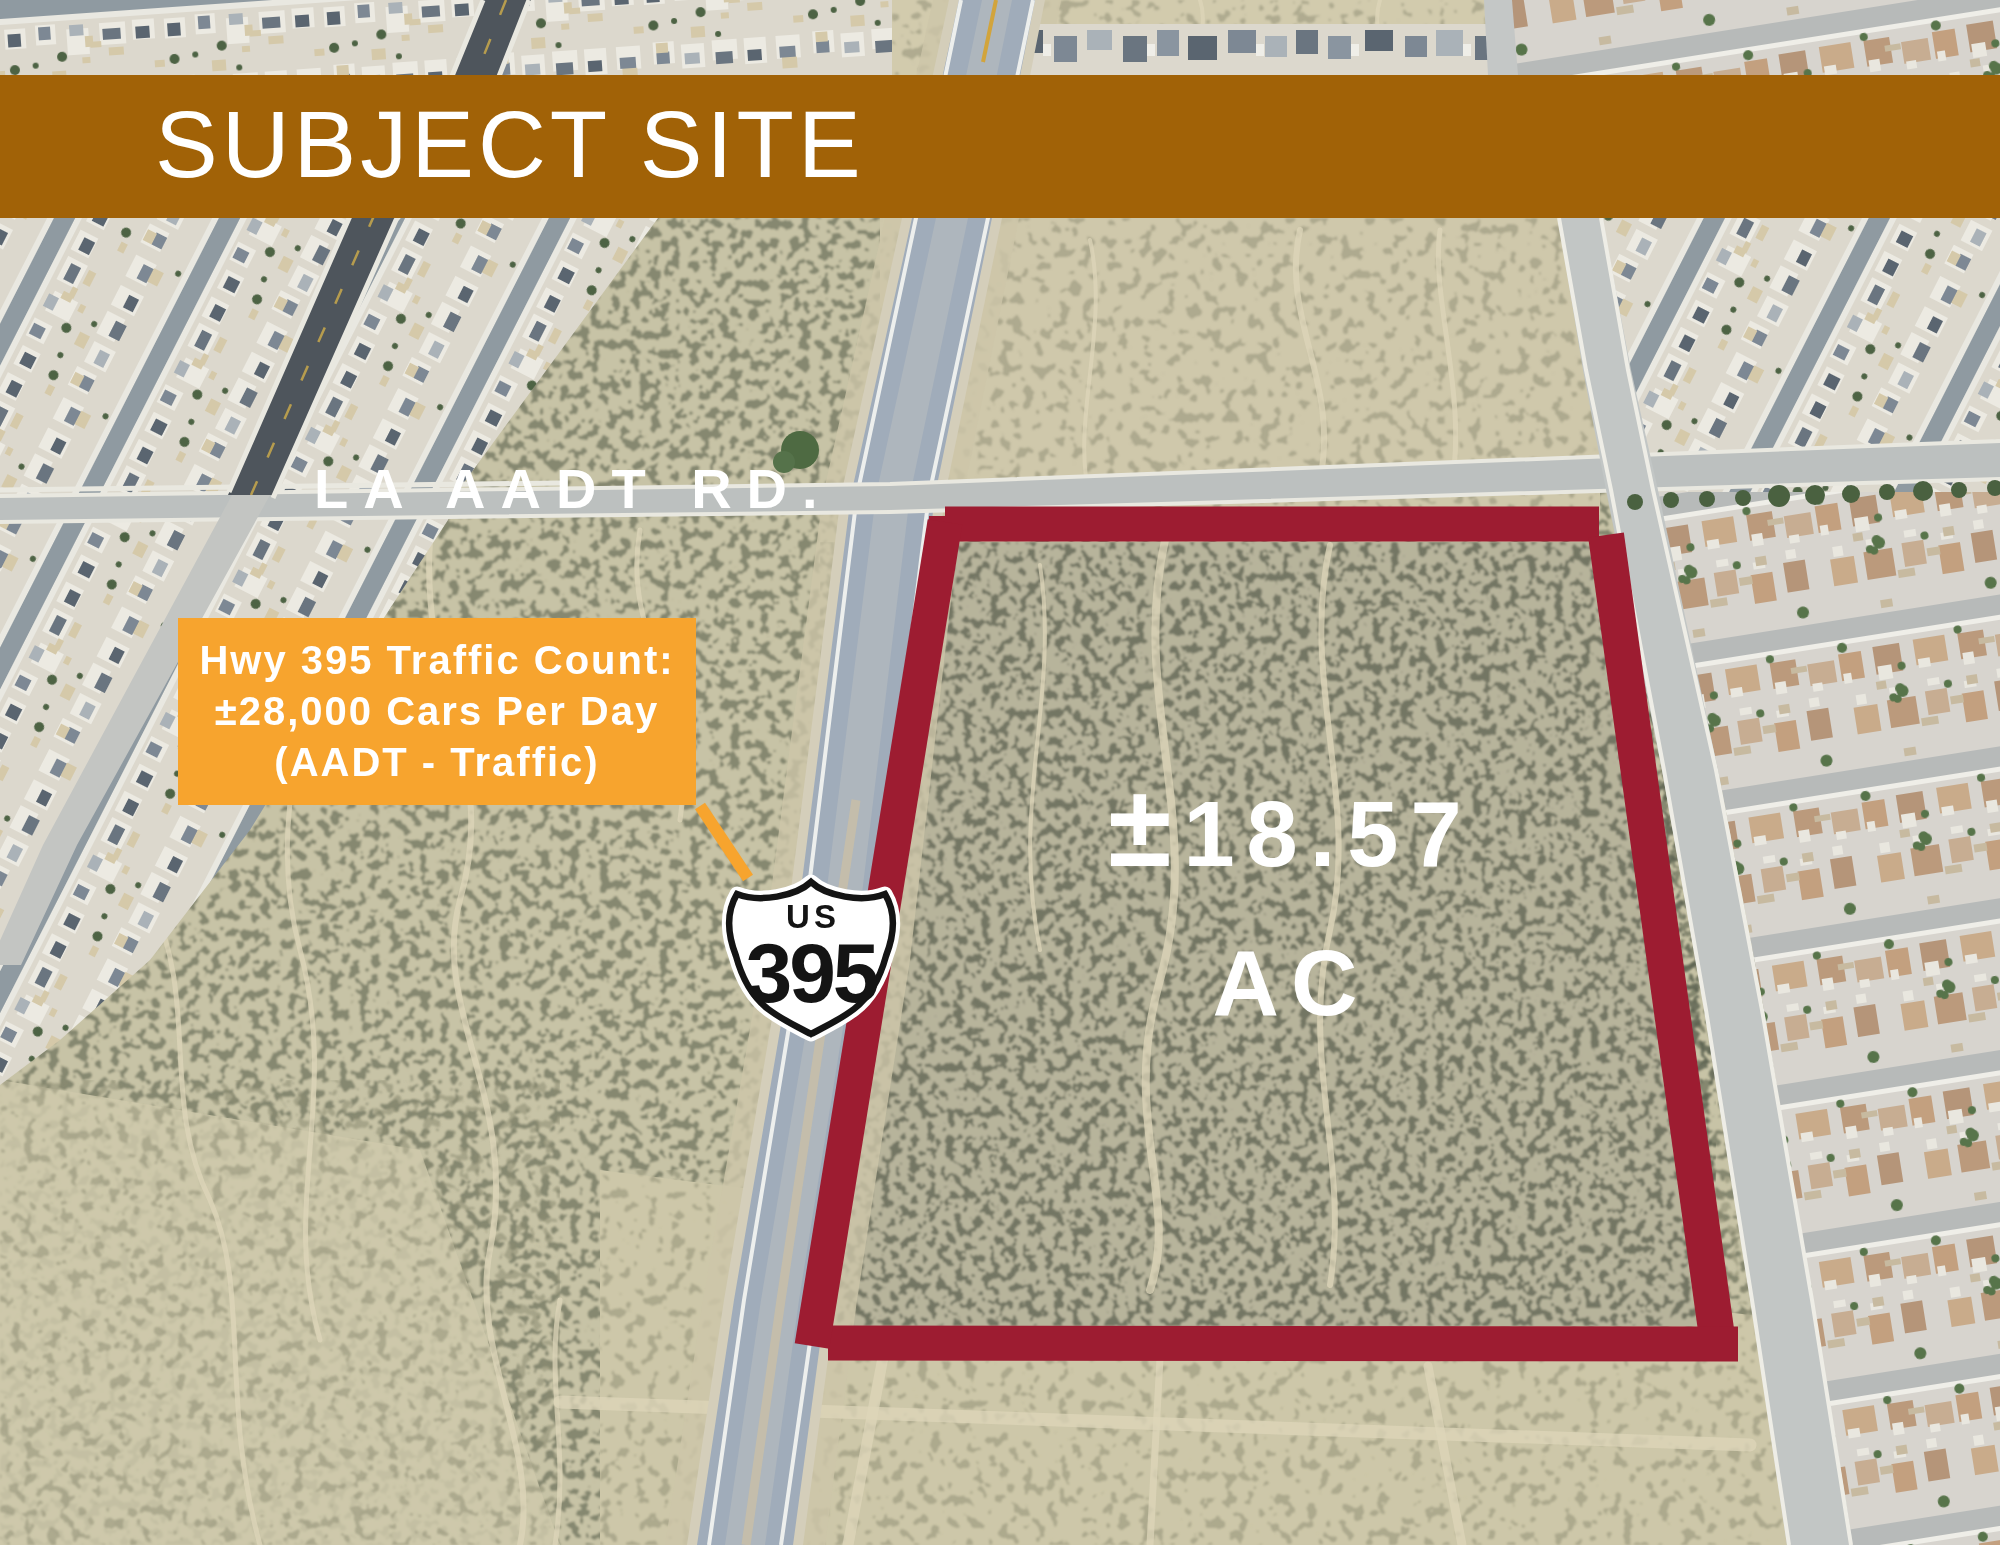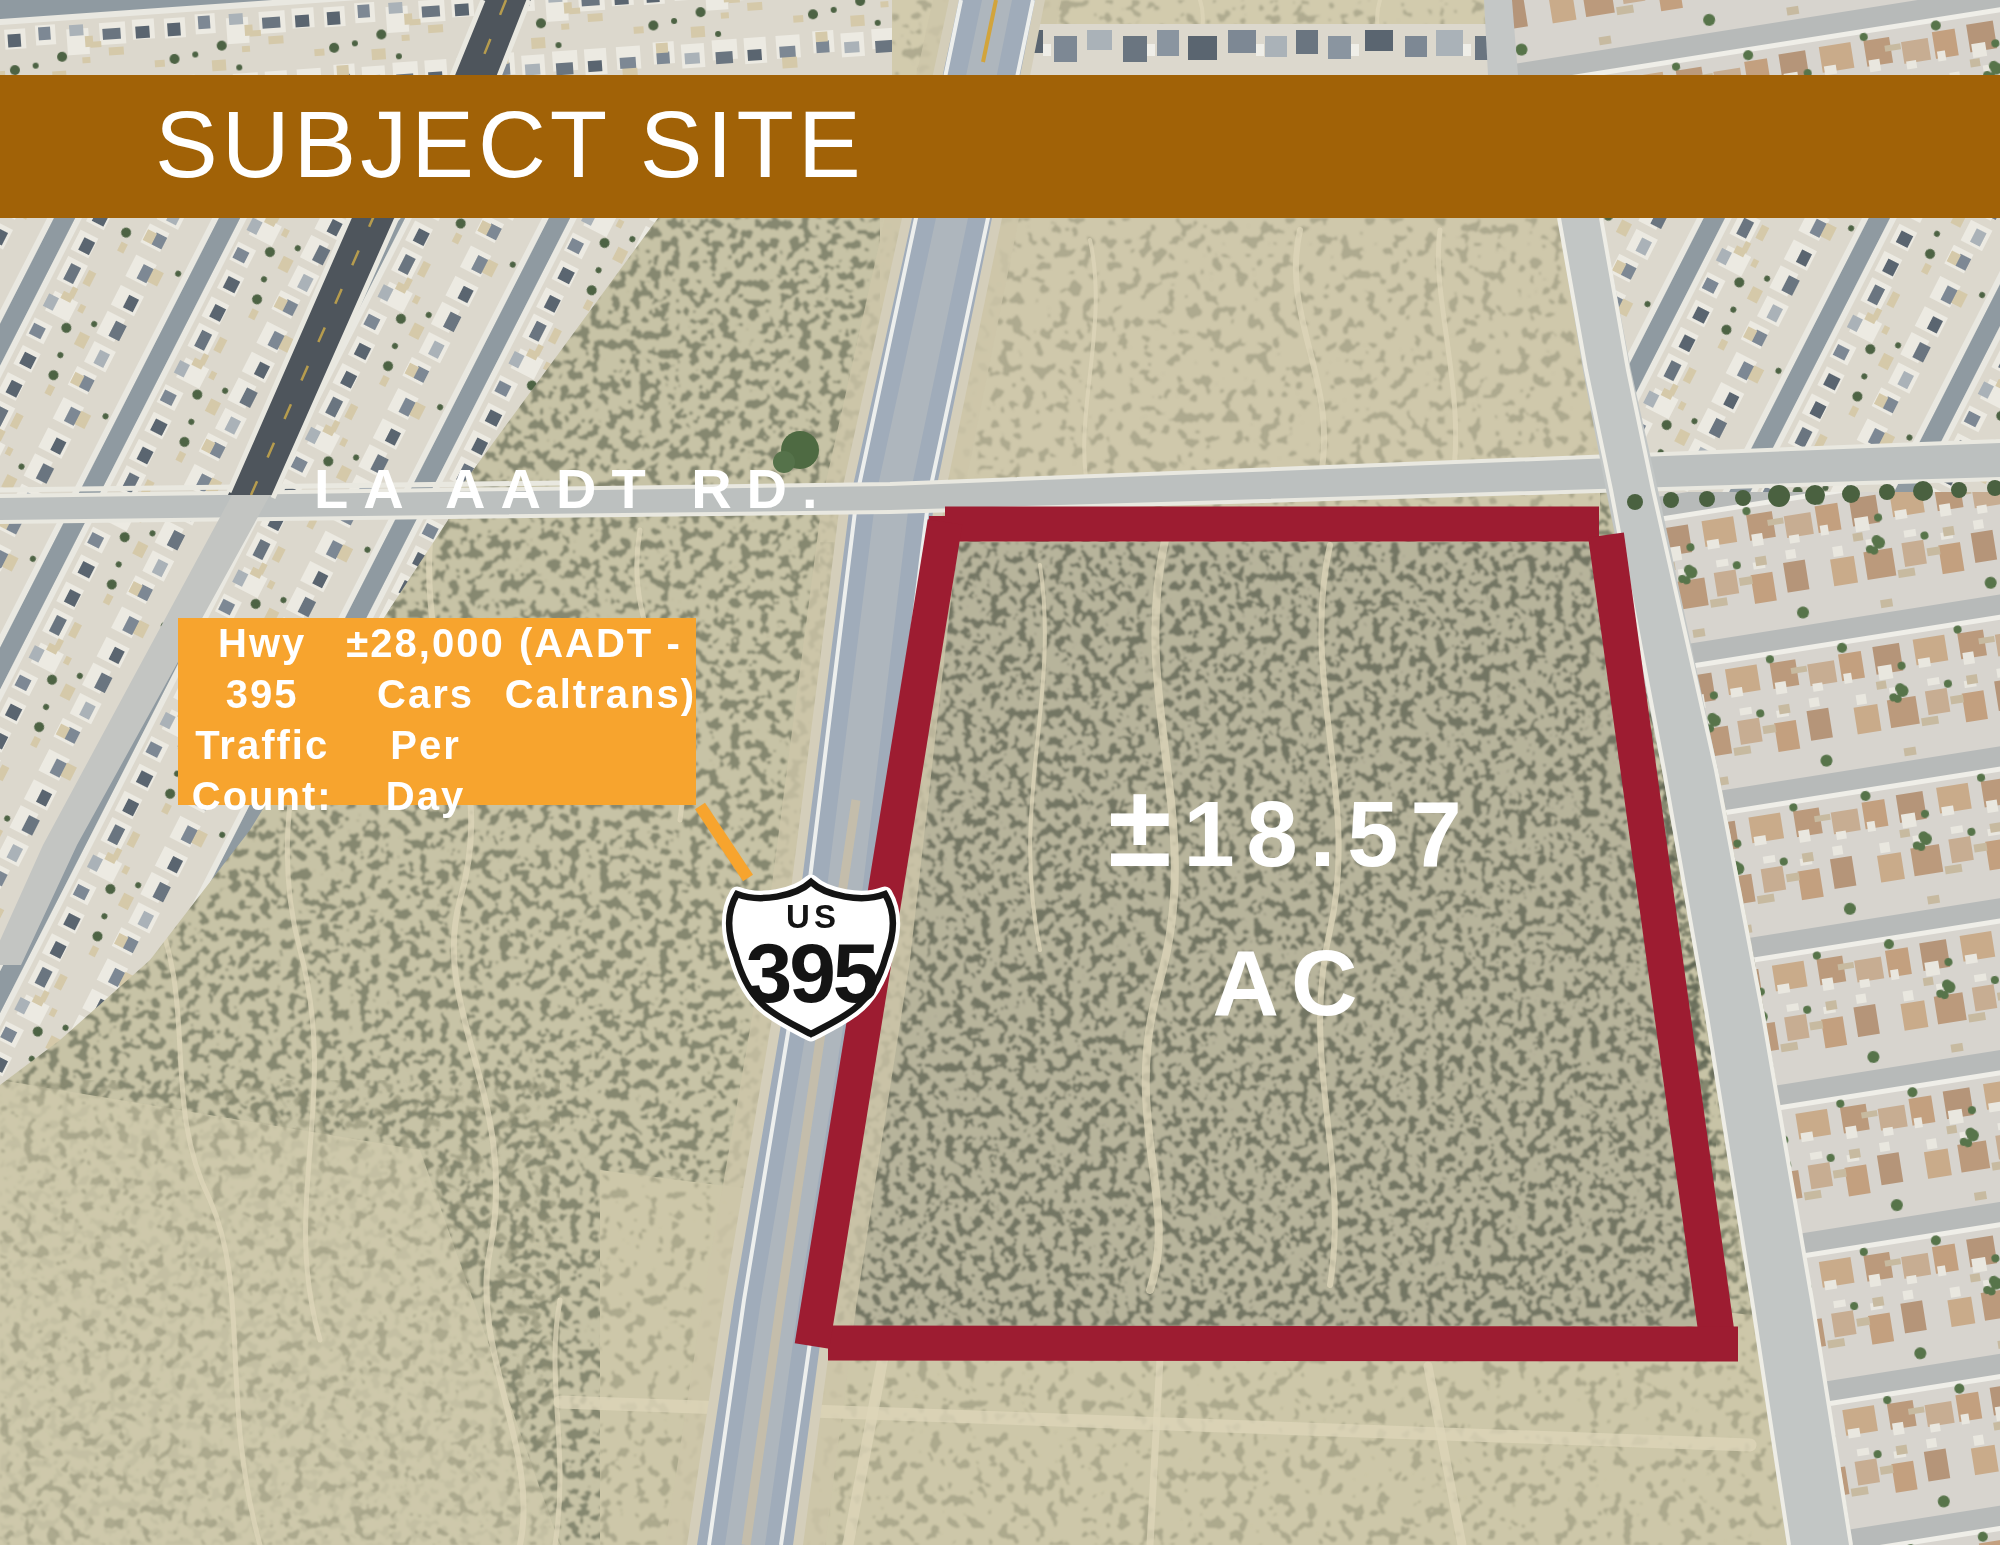--- a/index.html
+++ b/index.html
@@ -1,21 +1,21 @@
 <!DOCTYPE html>
 <html><head><meta charset="utf-8">
 <style>
 html,body{margin:0;padding:0;width:2000px;height:1545px;overflow:hidden;background:#c7c3a6;}
 body{font-family:"Liberation Sans",sans-serif;position:relative;}
 svg{display:block;}
 .abs{position:absolute;}
 #banner{left:0;top:75px;width:2000px;height:143px;background:#a16207;}
 #banner span{position:absolute;left:155px;top:16px;color:#fff;font-size:94px;letter-spacing:4px;white-space:nowrap;}
 #lamesa{left:314px;top:456px;color:#fff;font-weight:bold;font-size:56px;letter-spacing:15px;white-space:nowrap;}
-#obox{left:178px;top:618px;width:518px;height:187px;background:#f7a42e;color:#fff;font-weight:bold;font-size:40px;line-height:51px;letter-spacing:2px;text-align:center;display:flex;flex-direction:row;justify-content:center;}
+#obox{left:178px;top:618px;width:518px;height:187px;background:#f7a42e;color:#fff;font-weight:bold;font-size:40px;line-height:51px;letter-spacing:2px;text-align:center;display:flex;flex-direction:column;justify-content:center;}
 #acre{left:1041px;top:760px;width:500px;color:#fff;font-weight:bold;font-size:92px;text-align:center;letter-spacing:12px;line-height:149px;}
 </style></head>
 <body>
 <svg width="2000" height="1545" viewBox="0 0 2000 1545" xmlns="http://www.w3.org/2000/svg">
 <defs>
 <filter id="spkW" x="0" y="0" width="100%" height="100%">
  <feTurbulence type="fractalNoise" baseFrequency="0.1" numOctaves="2" seed="11" result="n"></feTurbulence>
  <feColorMatrix in="n" type="matrix" values="0 0 0 0 0  0 0 0 0 0  0 0 0 0 0  30 0 0 0 -16.2" result="m"></feColorMatrix>
  <feGaussianBlur in="m" stdDeviation="0.9" result="mb"></feGaussianBlur>
  <feFlood flood-color="#616953" flood-opacity="0.74" result="c"></feFlood>
@@ -263,14 +263,14 @@
       <text x="93" y="126" font-family="Liberation Sans, sans-serif" font-size="84" font-weight="bold" fill="#141414" text-anchor="middle" letter-spacing="-3">395</text>
     </g>
 </svg>
 <div class="abs" id="banner">
     <span>SUBJECT SITE</span>
   </div>
 <div class="abs" id="lamesa">LA AADT RD.</div>
 <div class="abs" id="obox">
     <div>Hwy 395 Traffic Count:</div>
     <div>±28,000 Cars Per Day</div>
-    <div>(AADT - Caltrans)</div>
+    <div>(AADT - Traffic)</div>
   </div>
 <div class="abs" id="acre"><span style="font-size:115px;line-height:0;">±</span>18.57<br><span style="letter-spacing:12px;">AC</span></div>
 </body></html>

